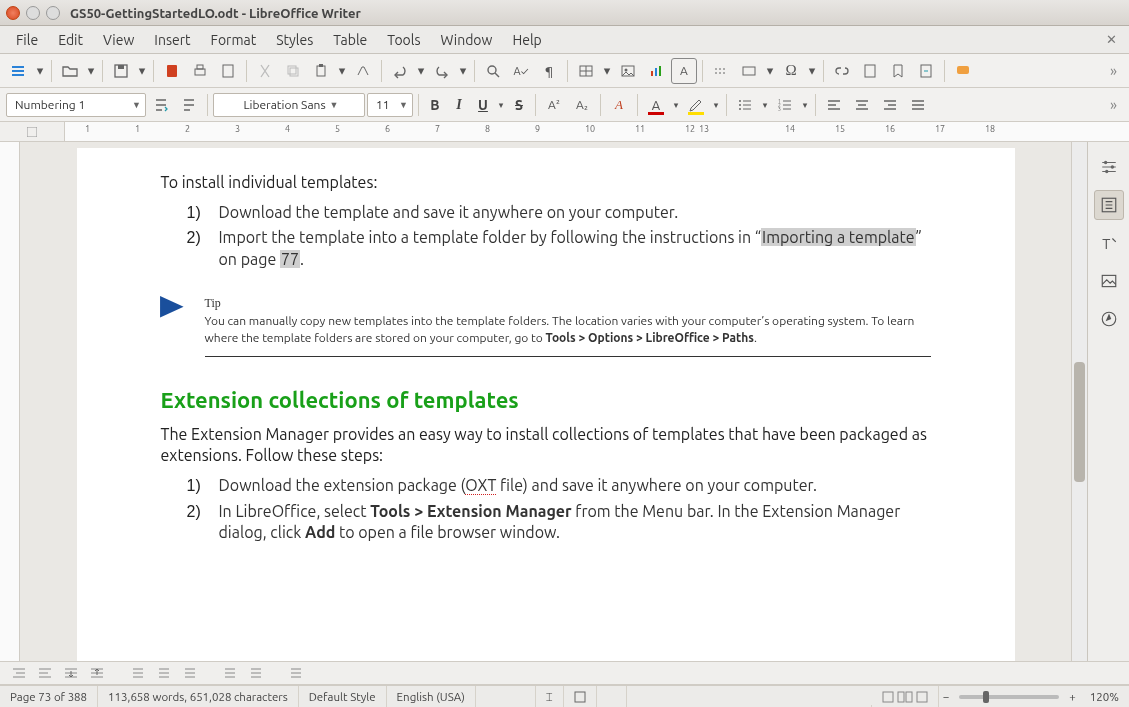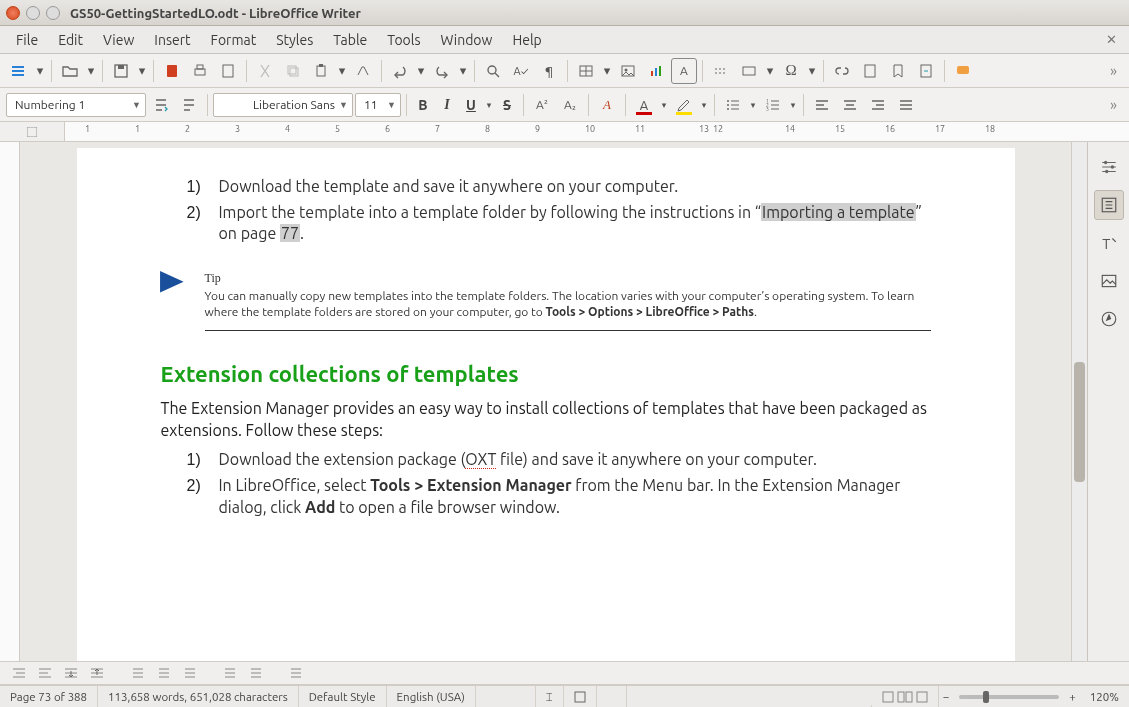--- a/index.html
+++ b/index.html
@@ -18,21 +18,21 @@
 .menubar .xclose { position: absolute; right: 8px; color: #777; font-size: 13px; padding: 0 4px; }
 
 
 .toolbar { height: 34px; background: #f2f1ef; border-bottom: 1px solid #d0ccc5; display: flex; align-items: center; padding: 0 6px; gap: 2px; }
 .tbtn { width: 26px; height: 26px; display: flex; align-items: center; justify-content: center; border: 1px solid transparent; border-radius: 3px; color: #555; }
 .tbtn svg { width: 16px; height: 16px; }
 .sep { width: 1px; height: 22px; background: #cecabf; margin: 0 3px; }
 .drop { border: 1px solid #bdb7ad; background: #fff; height: 24px; display: flex; align-items: center; padding: 0 4px 0 8px; font-size: 12px; color: #333; border-radius: 2px; }
 .drop .arr { margin-left: 4px; font-size: 9px; color: #666; }
 .tbar2 .drop.style { width: 140px; justify-content: space-between; }
-.tbar2 .drop.font { width: 140px; justify-content: flex-end; }
+.tbar2 .drop.font { width: 152px; justify-content: center; }
 .tbar2 .drop.size { width: 46px; justify-content: space-between; }
 .overflow { margin-left: auto; color: #888; font-size: 15px; padding: 0 6px; }
 
 
 .ruler-area { height: 20px; background: #f0efed; border-bottom: 1px solid #d0ccc5; display:flex; }
 .ruler-corner { width: 65px; border-right: 1px solid #d0ccc5; display:flex; align-items:center; justify-content:center; }
 .ruler { flex:1; position: relative; font-size: 9px; color: #666; background: #fafafa; }
 .ruler .tick { position: absolute; top: 2px; }
 
 
@@ -371,34 +371,35 @@
       <span class="tick" style="left: 120px;">2</span>
       <span class="tick" style="left: 170px;">3</span>
       <span class="tick" style="left: 220px;">4</span>
       <span class="tick" style="left: 270px;">5</span>
       <span class="tick" style="left: 320px;">6</span>
       <span class="tick" style="left: 370px;">7</span>
       <span class="tick" style="left: 420px;">8</span>
       <span class="tick" style="left: 470px;">9</span>
       <span class="tick" style="left: 520px;">10</span>
       <span class="tick" style="left: 570px;">11</span>
-      <span class="tick" style="left: 648px;">12</span>
+      <span class="tick" style="left: 620px;">12</span>
       <span class="tick" style="left: 634px;">13</span>
       <span class="tick" style="left: 720px;">14</span>
       <span class="tick" style="left: 770px;">15</span>
       <span class="tick" style="left: 820px;">16</span>
       <span class="tick" style="left: 870px;">17</span>
       <span class="tick" style="left: 920px;">18</span>
     </div>
 </div>
 
 <div class="workspace">
   <div class="vruler"></div>
   <div class="page-scroll">
     <div class="page">
+      <div class="para">To install individual templates:</div>
       <div class="listitem">
         <span class="num">1)</span>
         <span class="txt">Download the template and save it anywhere on your computer.</span>
       </div>
       <div class="listitem">
         <span class="num">2)</span>
         <span class="txt">
           <span>Import the template into a template folder by following the instructions in “</span><span class="fieldref">Importing a template</span><span>” on page </span><span class="fieldref">77</span><span>.</span>
         </span>
       </div>

